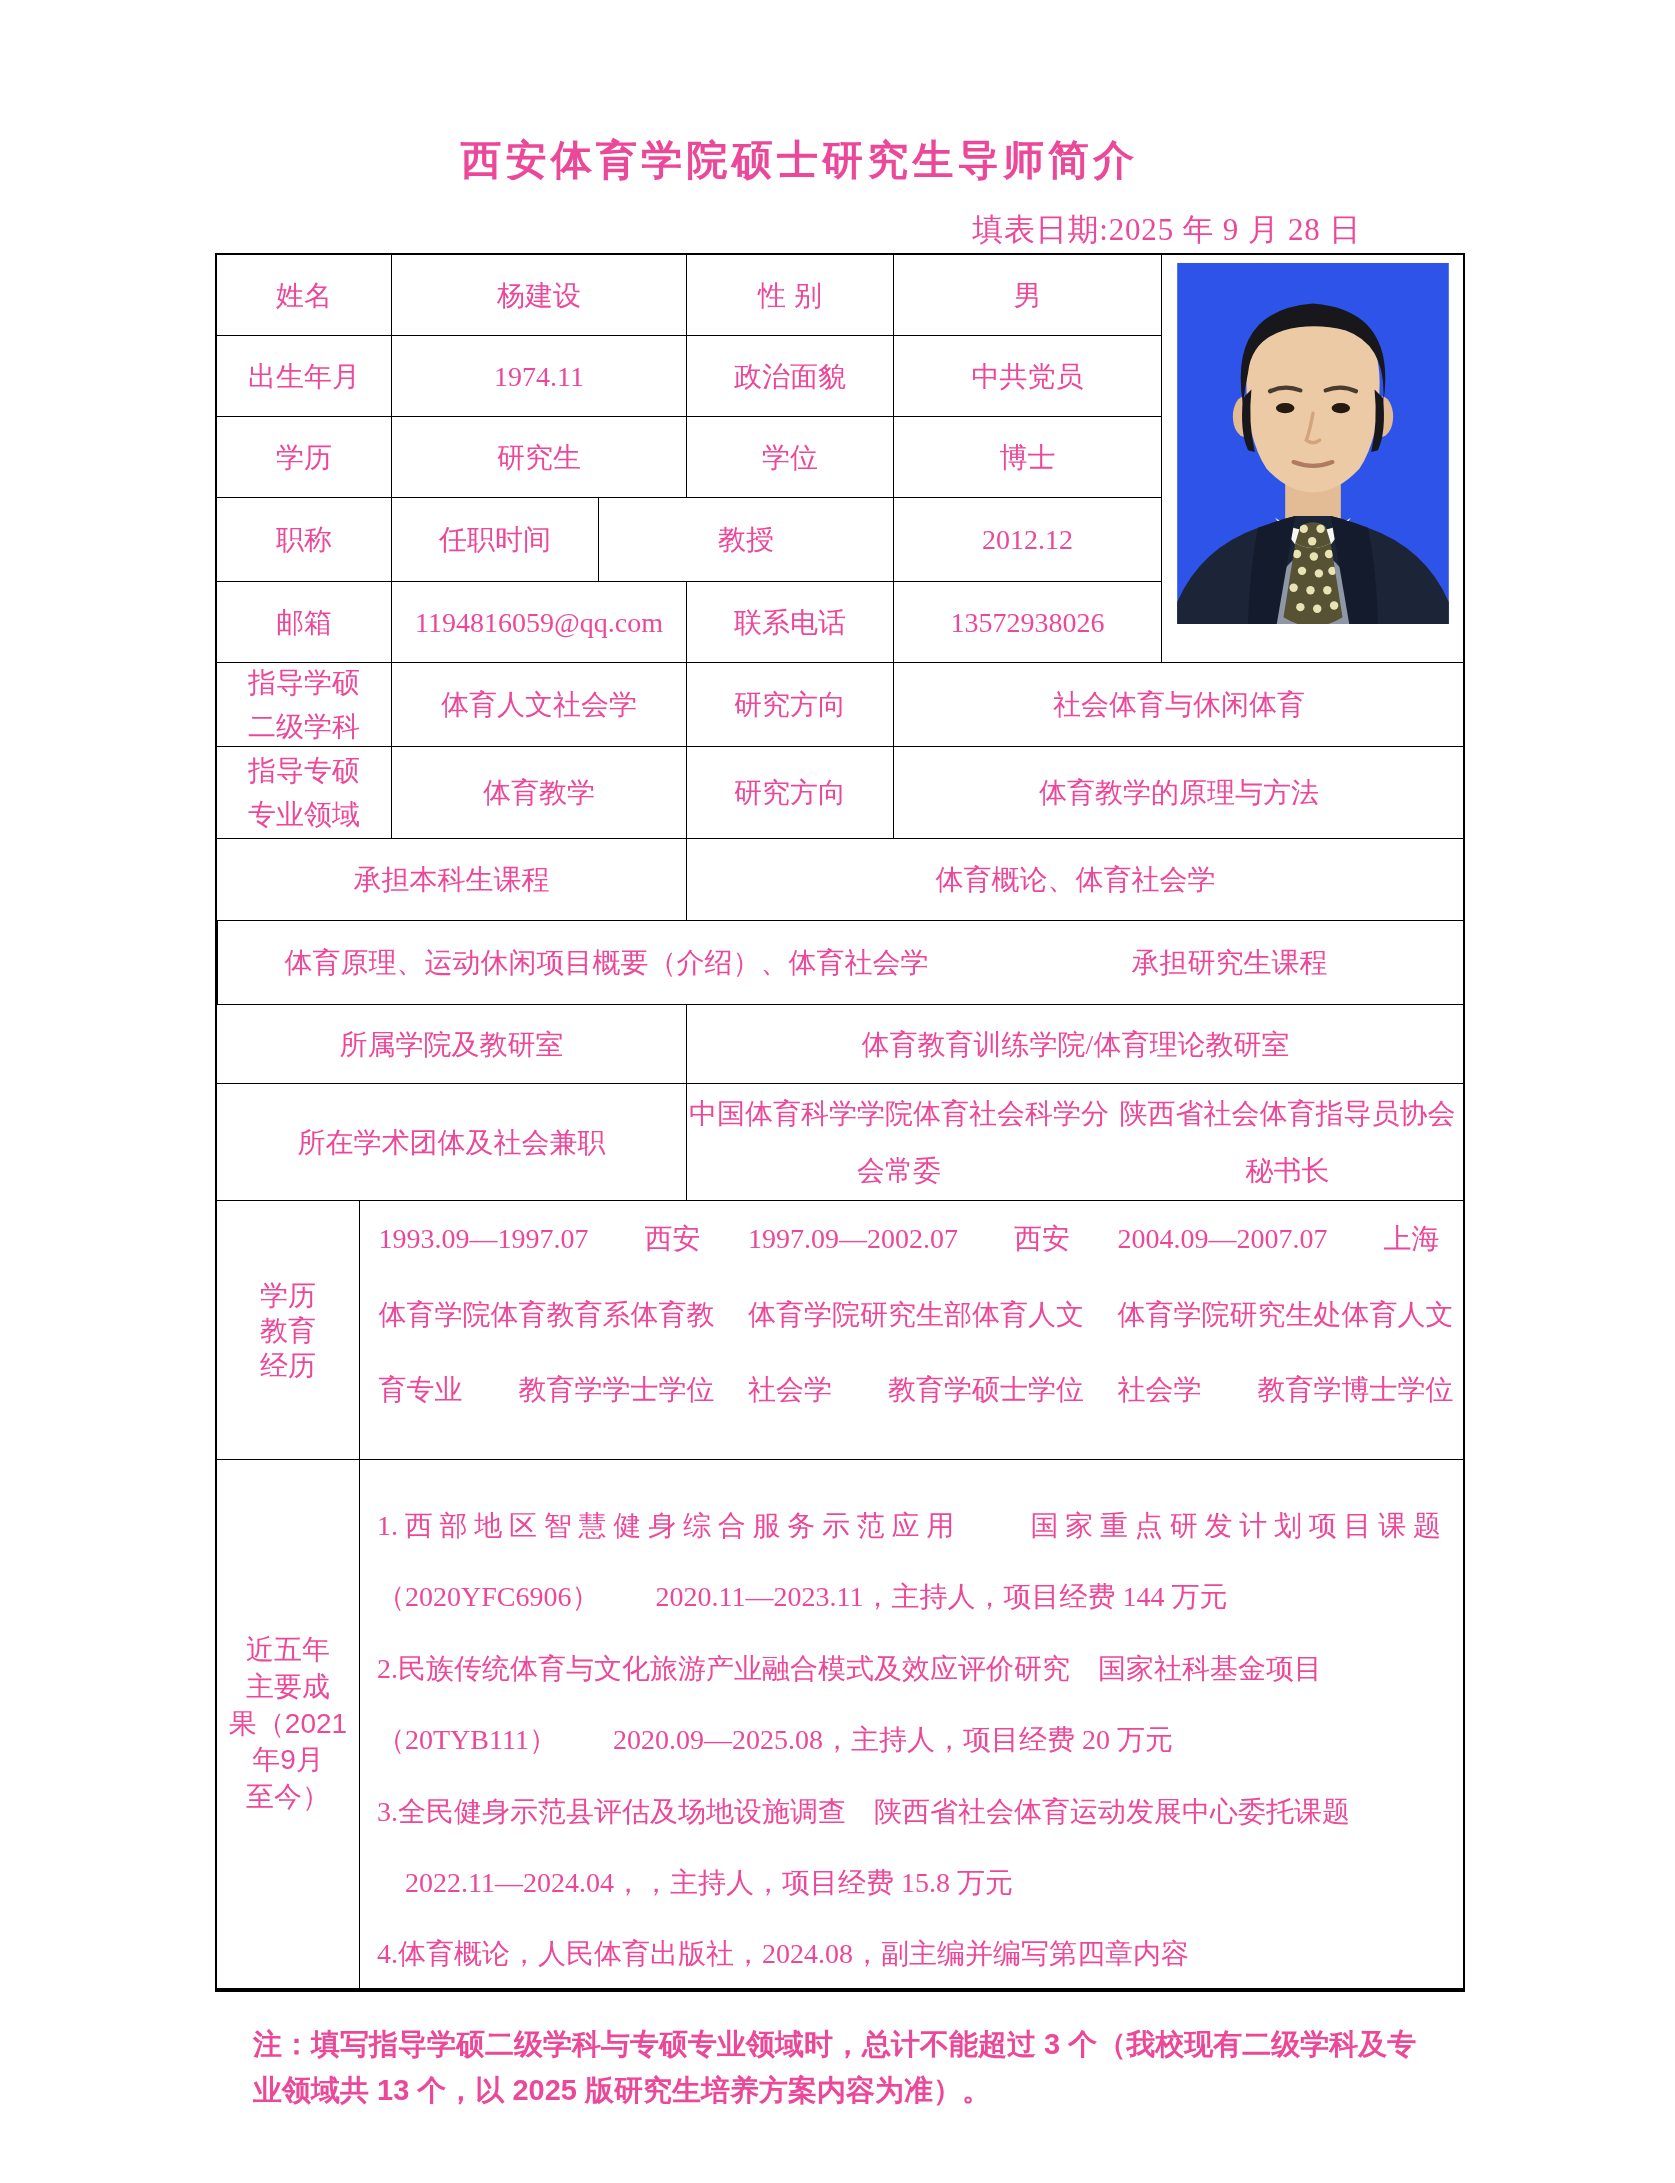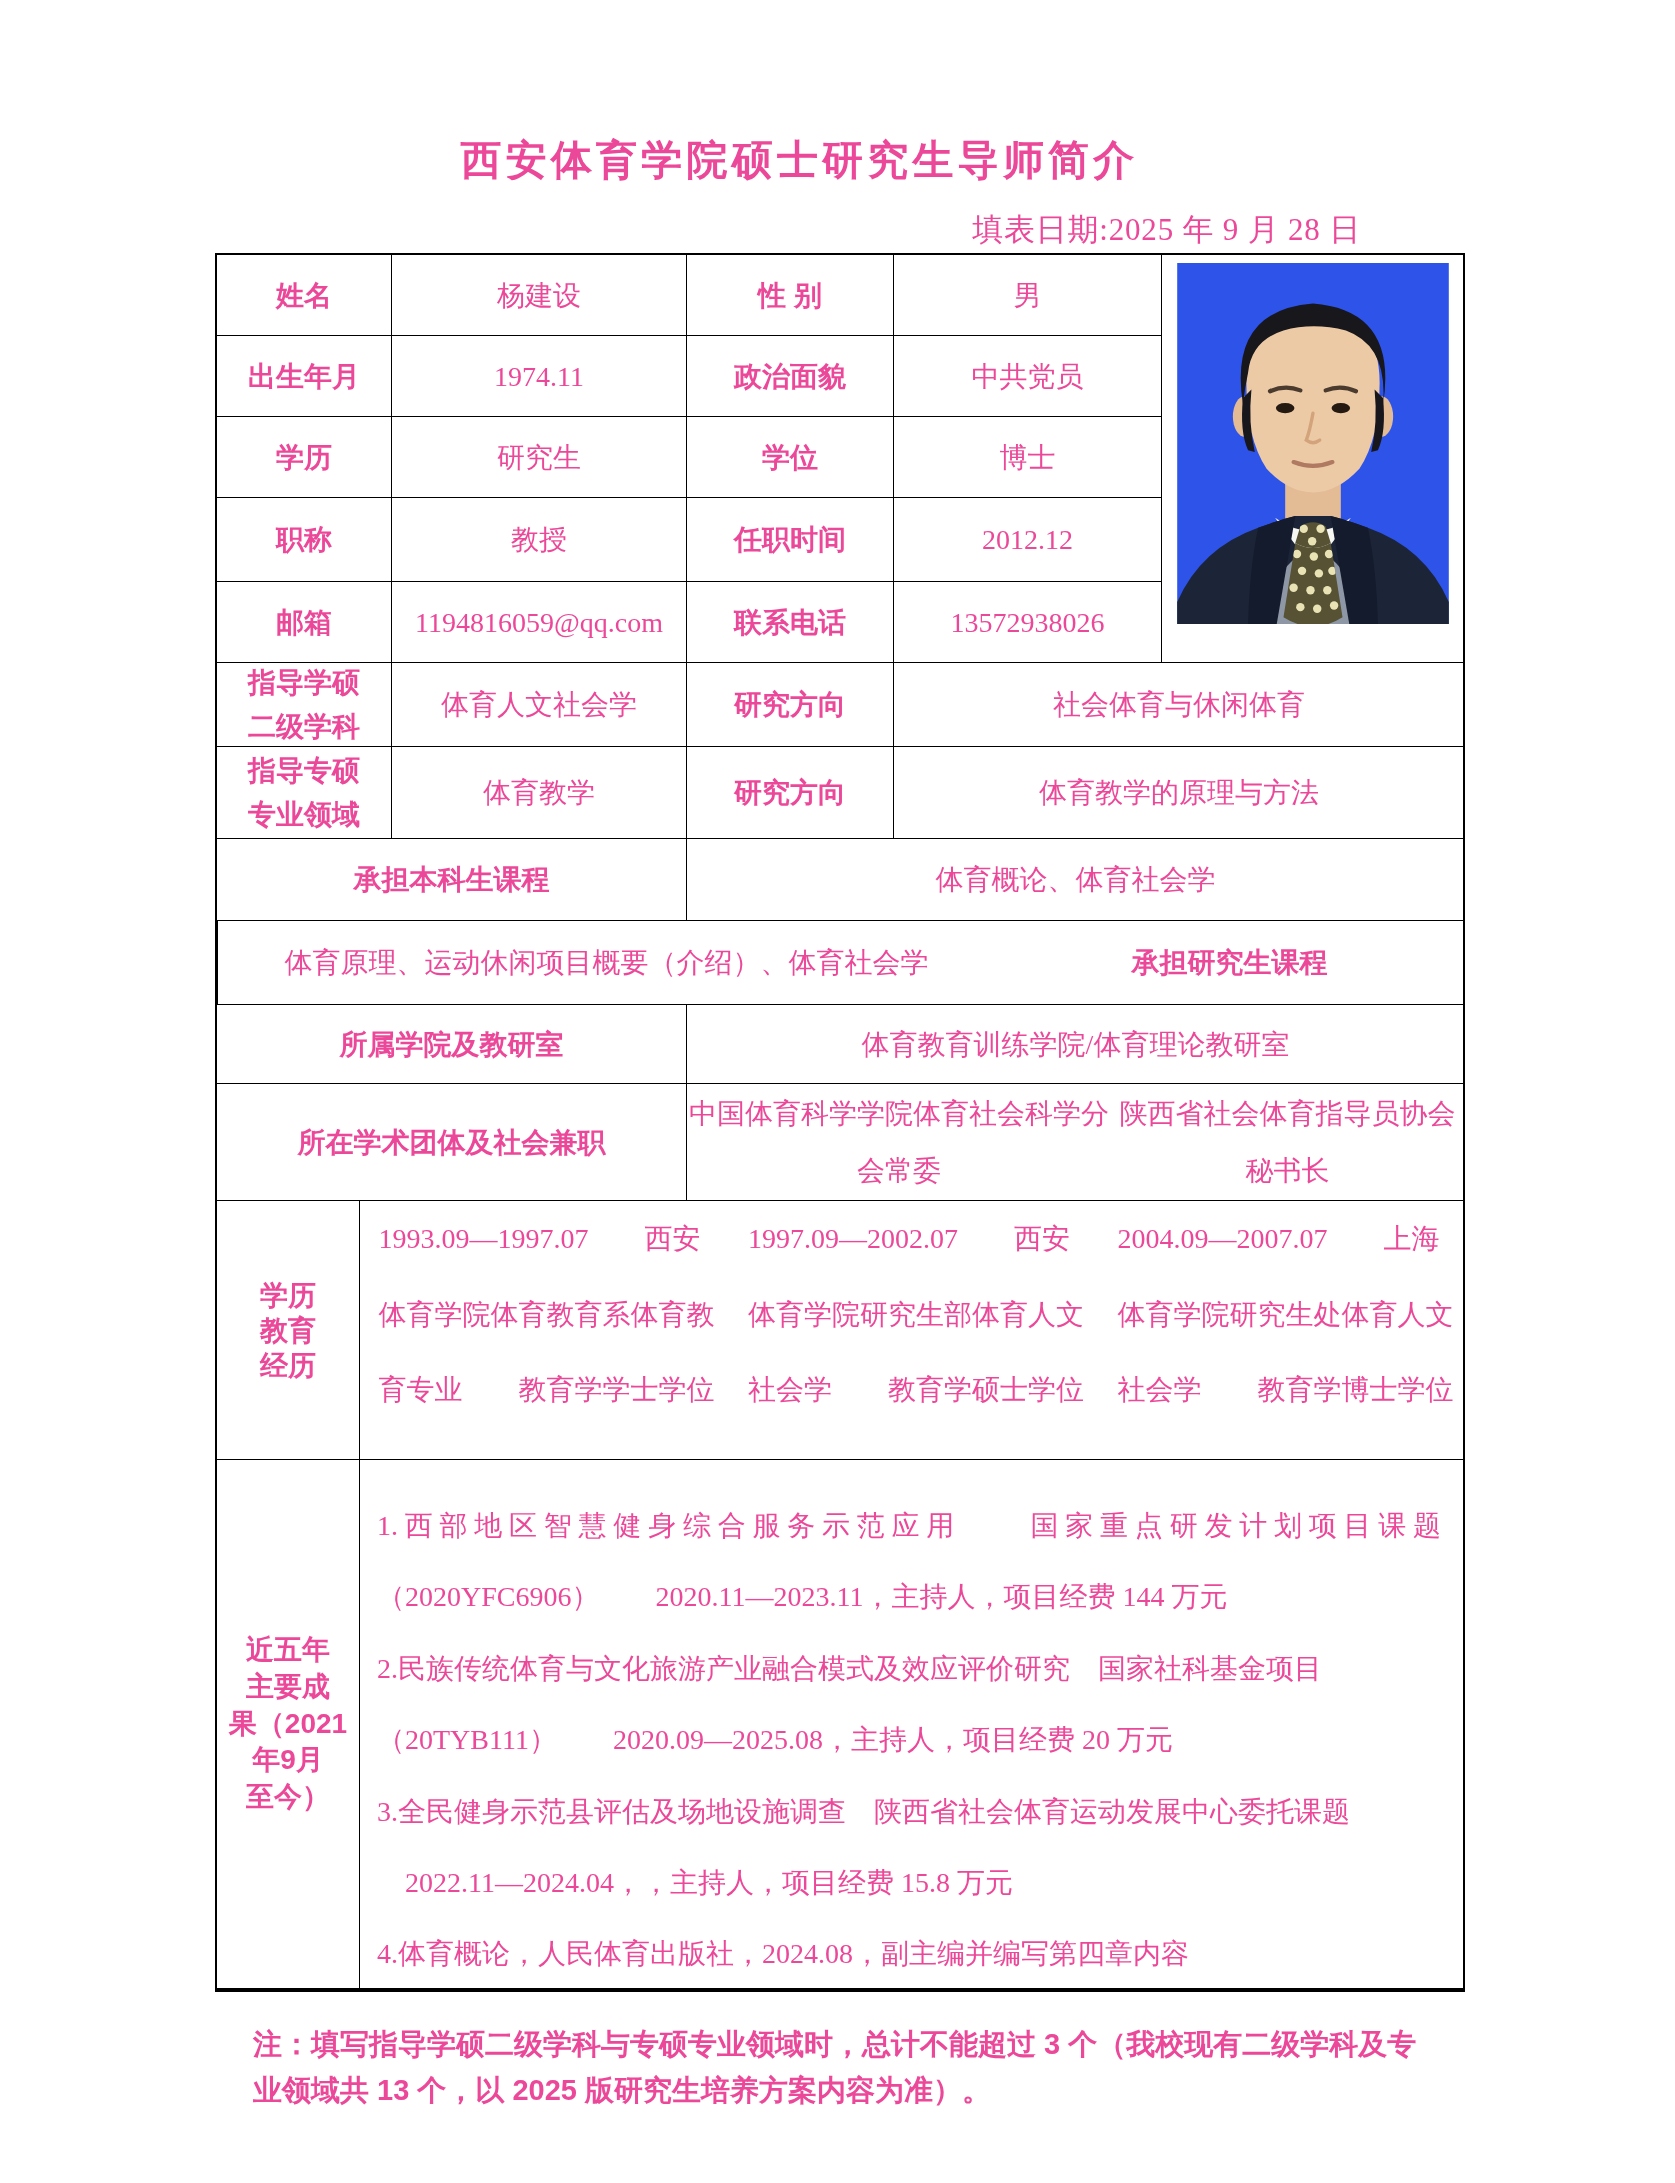--- a/index.html
+++ b/index.html
@@ -29,21 +29,21 @@
   }
   .row { display:flex; border-top:1.7px solid #000; }
   .row.no-top { border-top:none; }
   .cell {
     box-sizing:border-box; flex:0 0 auto;
     border-left:1.7px solid #000;
     display:flex; align-items:center; justify-content:center;
     text-align:center; overflow:hidden;
   }
   .cell.first { border-left:none; }
-  .lab { font-family:"Liberation Sans","DejaVu Sans",sans-serif; font-weight:700; }
+  .lab { font-family:"Liberation Sans","DejaVu Sans",sans-serif; font-weight:400; }
   .val { font-family:"Liberation Serif","DejaVu Serif",serif; }
   .pre { white-space:pre-line; }
   
   .c1{width:174px}.c2{width:295px}.c3{width:207px}.c4{width:268px}
   .g4{width:571px}
   .wl{width:469px}.wv{width:778px}
   .nl{width:142px}.nv{width:1104px}
   
   .h1{height:80px}.h2{height:80px}.h3{height:80px}.h4{height:83px}.h5{height:80px}
   .r6{height:83px}.r7{height:91px}.r8{height:81px}.r9{height:83px}
@@ -111,22 +111,22 @@
           <div class="cell val c4 h2">中共党员</div>
         </div>
         <div class="row">
           <div class="cell first lab c1 h3">学历</div>
           <div class="cell val c2 h3">研究生</div>
           <div class="cell lab c3 h3">学位</div>
           <div class="cell val c4 h3">博士</div>
         </div>
         <div class="row">
           <div class="cell first lab c1 h4">职称</div>
+          <div class="cell lab c3 h4">任职时间</div>
           <div class="cell val c2 h4">教授</div>
-          <div class="cell lab c3 h4">任职时间</div>
           <div class="cell val c4 h4">2012.12</div>
         </div>
         <div class="row">
           <div class="cell first lab c1 h5">邮箱</div>
           <div class="cell val c2 h5">1194816059@qq.com</div>
           <div class="cell lab c3 h5">联系电话</div>
           <div class="cell val c4 h5">13572938026</div>
         </div>
       </div>
       <div class="photo-cell">

